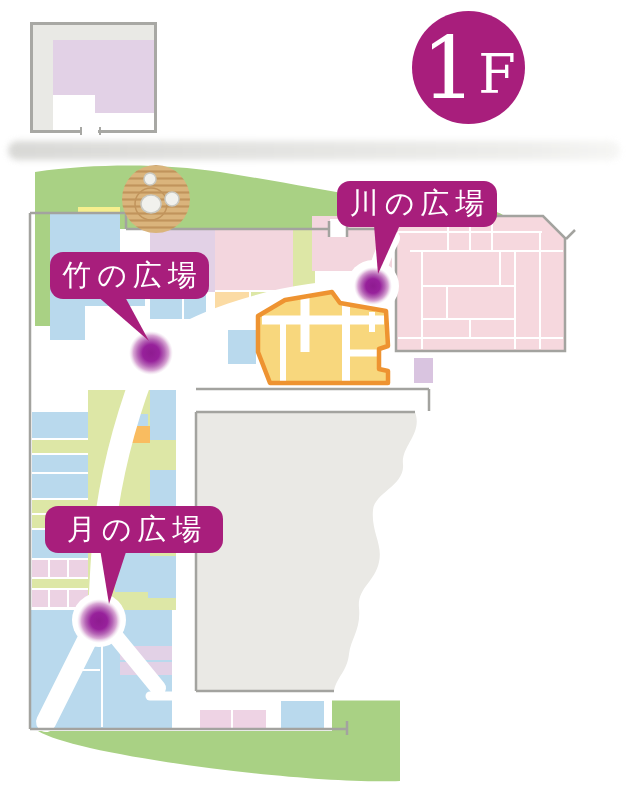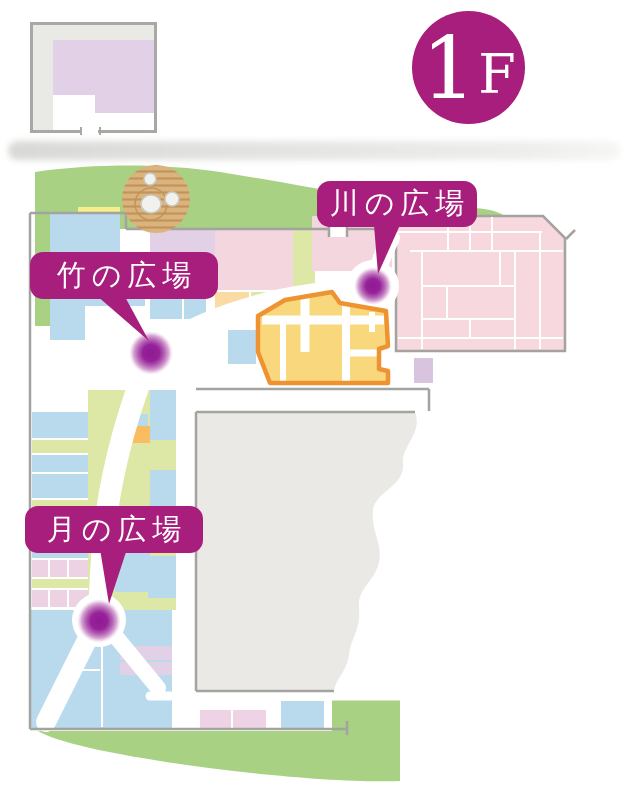--- a/index.html
+++ b/index.html
@@ -26,23 +26,23 @@
   .badge{position:absolute;left:412px;top:11px;width:113px;height:113px;border-radius:50%;
       background:#a81e7c;color:#fff;display:flex;align-items:center;justify-content:center;
       font-family:"DejaVu Serif","Liberation Serif",serif;}
   .badge .digit{font-size:86px;line-height:1;}
   .badge .letter{font-size:54px;line-height:1;margin:14px 0 0 2px;}
 
   
   .bubble{position:absolute;background:#a81e7c;color:#fff;border-radius:13px;
       display:flex;align-items:center;justify-content:center;
       font-family:"DejaVu Serif","Liberation Serif",serif;font-size:29px;font-weight:500;
-      letter-spacing:6px;text-indent:6px;white-space:nowrap;}
+      letter-spacing:6px;text-indent:6px;white-space:nowrap;margin-left:20px;}
   .bubble-kawa{left:317px;top:181px;width:160px;height:46px;}
-  .bubble-take{left:30px;top:252px;width:188px;height:47px;}
+  .bubble-take{left:30px;top:252px;width:159px;height:47px;}
   .bubble-tsuki{left:25px;top:506px;width:178px;height:47px;}
 </style>
 </head>
 <body>
 
 <div class="canvas">
 
   <svg class="map-svg" width="640" height="792" viewBox="0 0 640 792">
     <defs>
       <radialGradient id="dotg">

